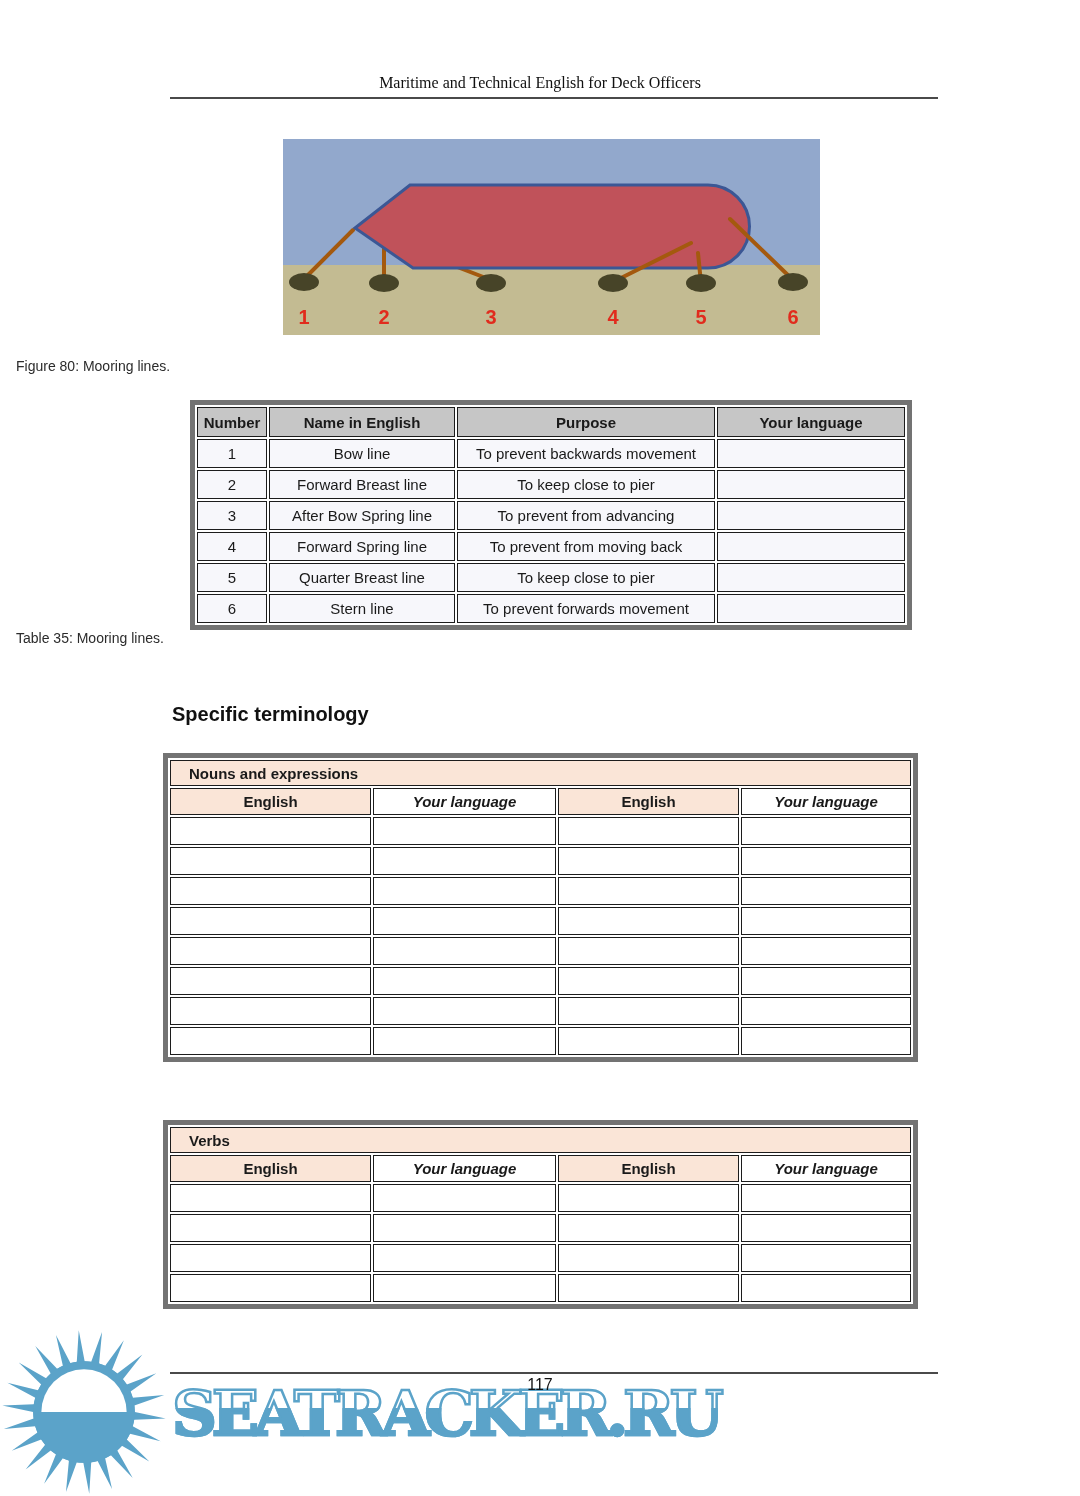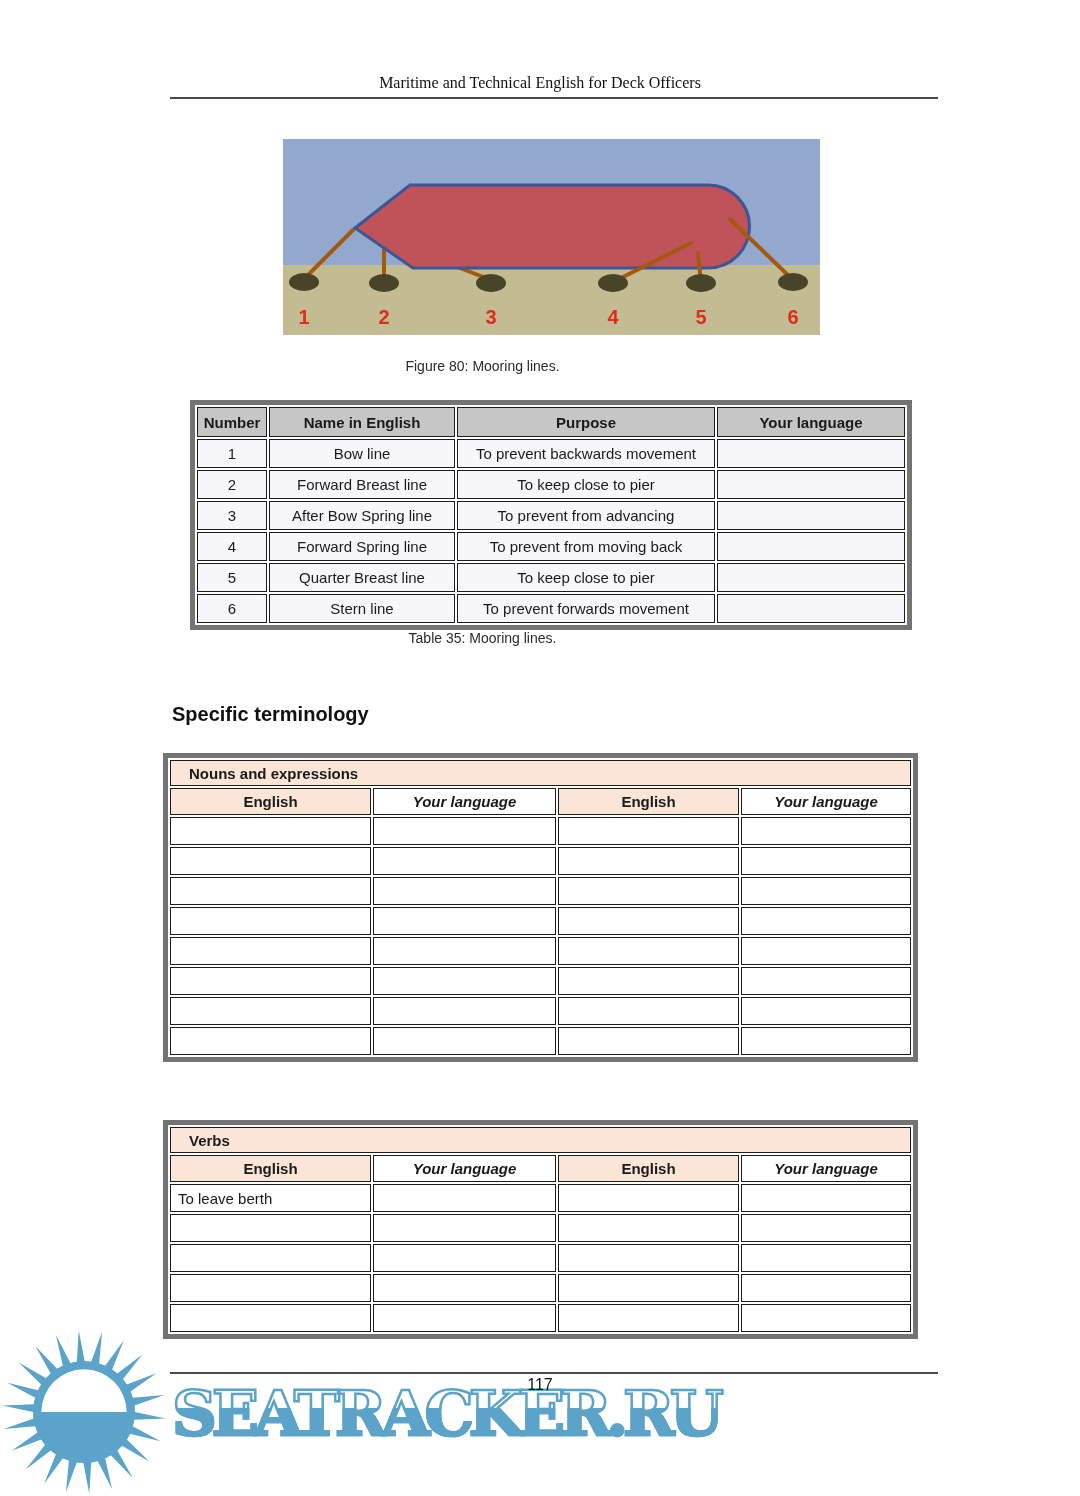--- a/index.html
+++ b/index.html
@@ -18,21 +18,21 @@
   .header-rule{top:97px;left:170px;width:768px;height:0;border-top:2px solid #4a4a4a;}
 
   
   .figure-wrap{top:139px;left:283px;width:537px;height:196px;}
   .figure-wrap svg{display:block;width:537px;height:196px;}
   .mline{stroke:#a4590e;stroke-width:4;stroke-linecap:round;}
   .bollard{fill:#474428;}
   .bnum{fill:#e12b1d;font-family:"Liberation Sans",sans-serif;font-size:20px;font-weight:bold;text-anchor:middle;}
 
   .caption{
-    left:6px;width:953px;text-align:center;
+    left:16px;width:953px;
     font-size:14px;color:#2b2b2b;
   }
   .figure-caption{top:358px;}
   .table-caption{top:630px;}
 
   .section-heading{
     top:703px;left:172px;font-size:20px;font-weight:bold;color:#111;
   }
 
   
@@ -258,26 +258,20 @@
     </tr>
     <tr>
       <th class="peach">English</th>
       <th class="ital">Your language</th>
       <th class="peach">English</th>
       <th class="ital">Your language</th>
     </tr>
   </thead>
   <tbody>
       <tr>
-        <td>To leave berth</td>
-        <td></td>
-        <td></td>
-        <td></td>
-      </tr>
-      <tr>
         <td></td>
         <td></td>
         <td></td>
         <td></td>
       </tr>
       <tr>
         <td></td>
         <td></td>
         <td></td>
         <td></td>

